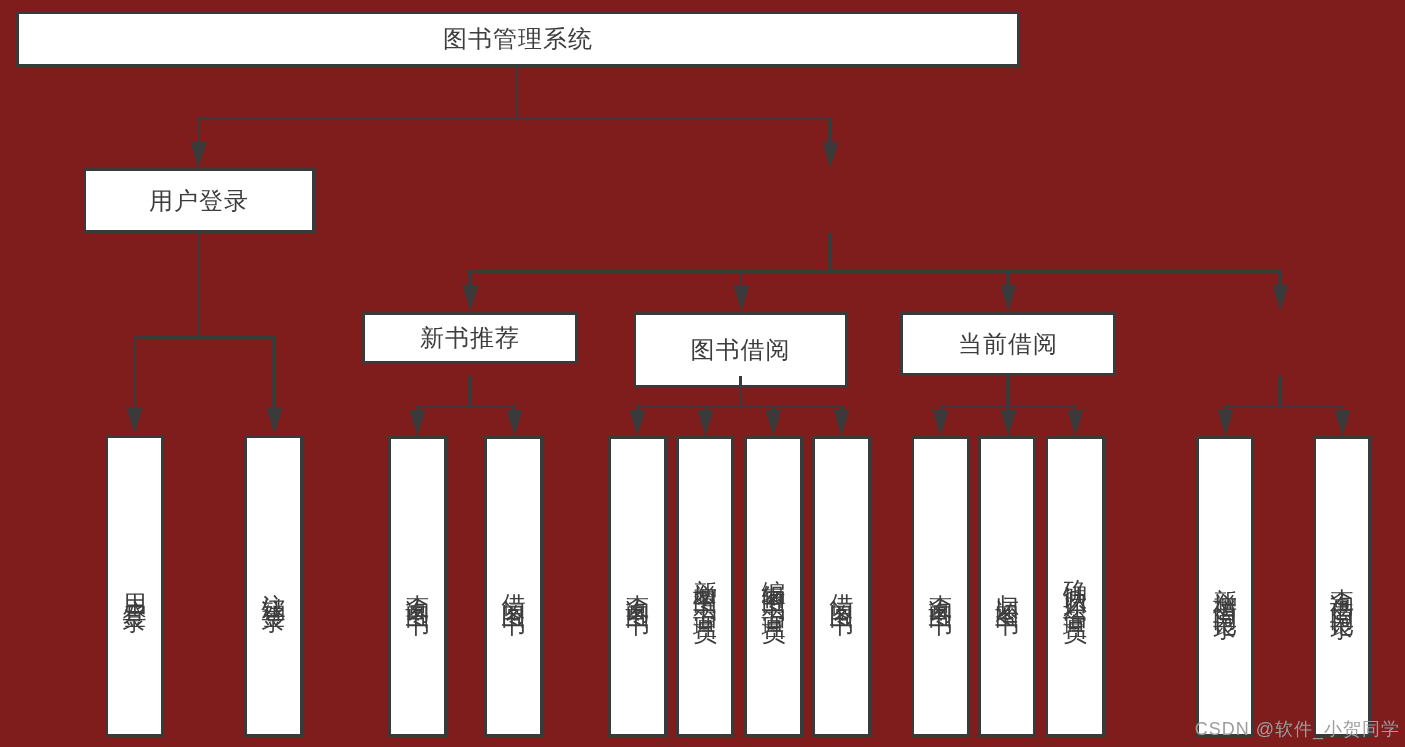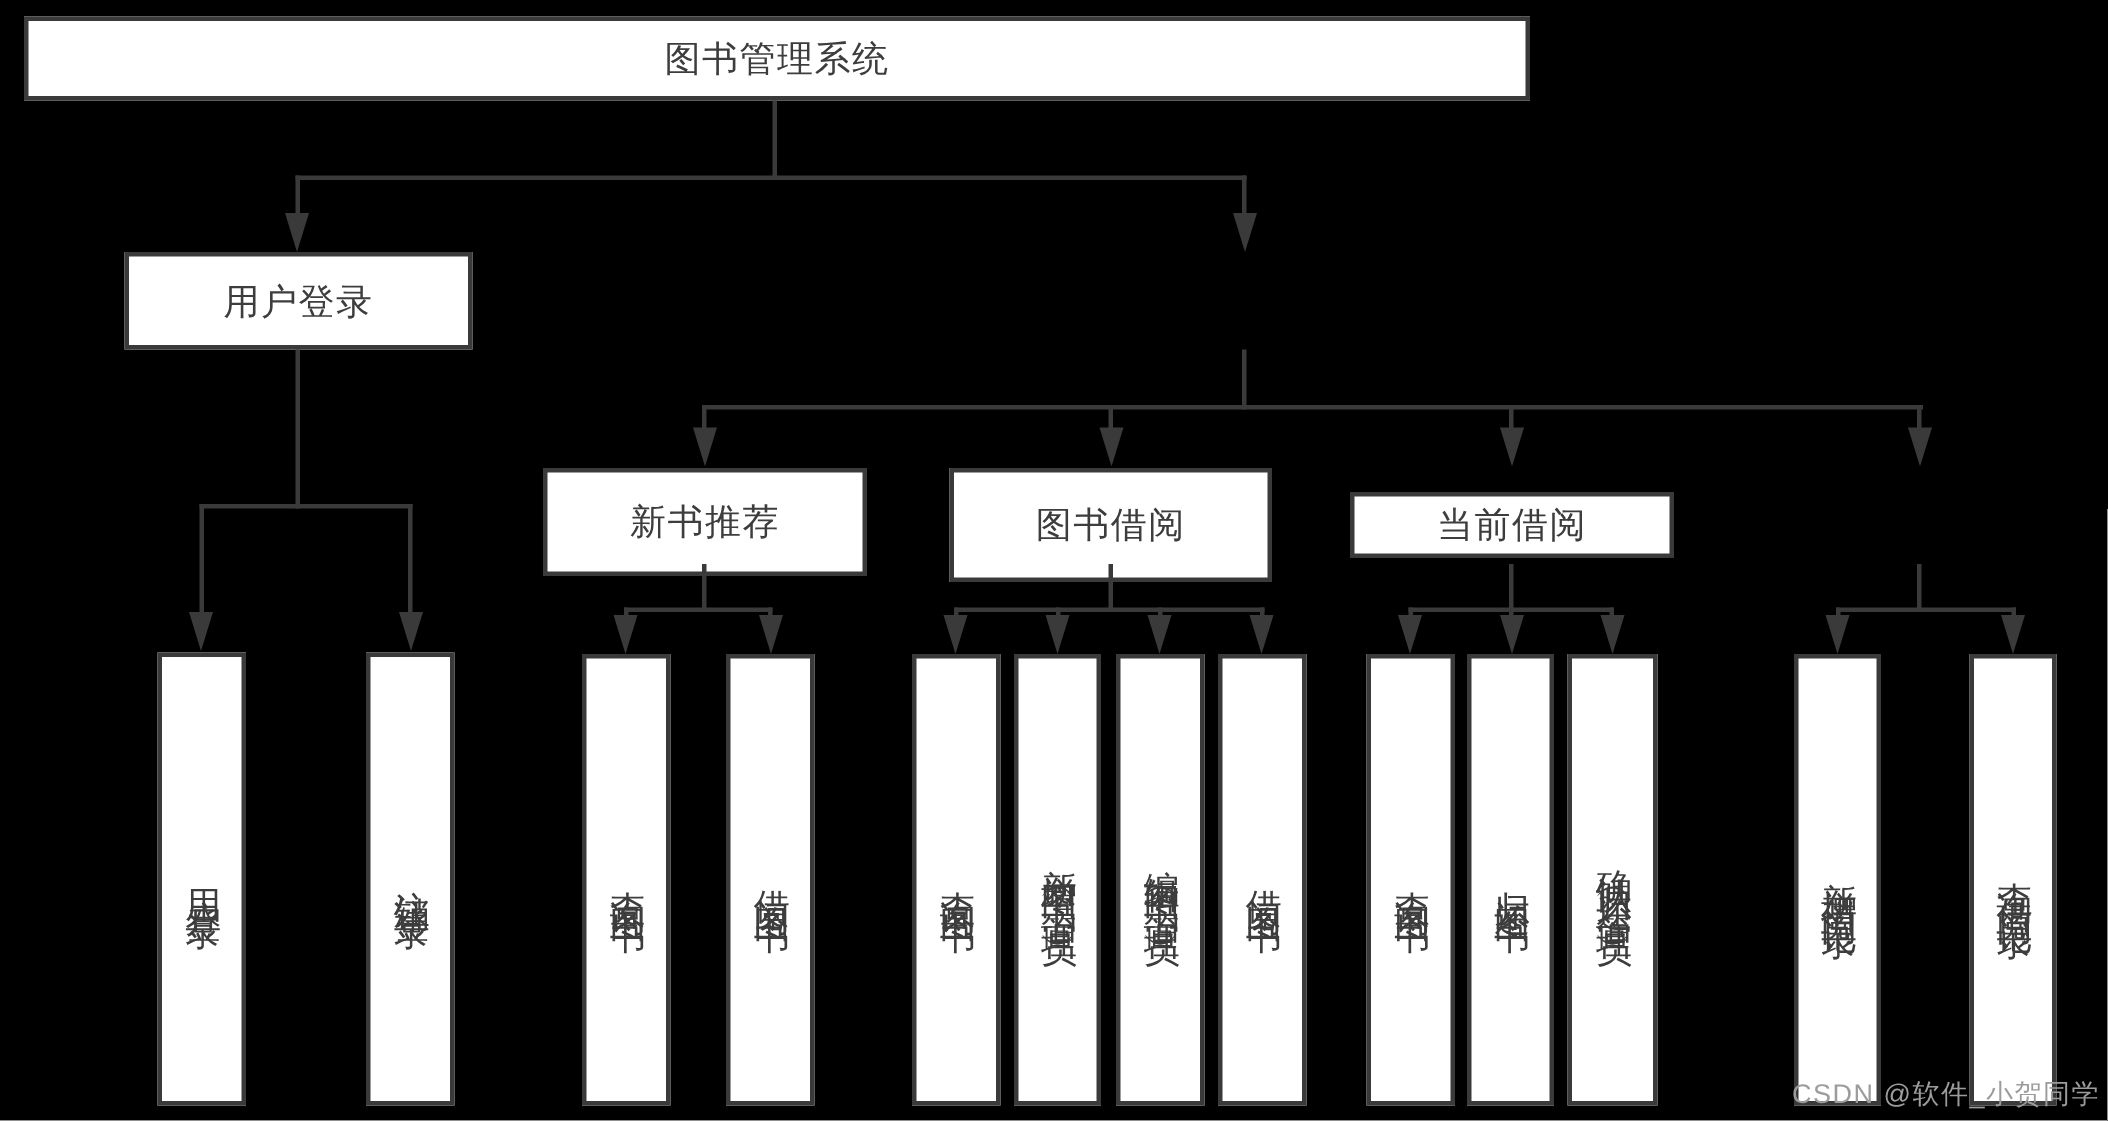--- a/index.html
+++ b/index.html
@@ -1,19 +1,19 @@
 <!DOCTYPE html>
 <html><head>
 <meta charset="utf-8">
 <style>
   html,body{margin:0;padding:0;background:#ffffff;}
   .canvas{
     position:relative;
     width:1405px;height:747px;
-    background:#000000;
+    background:#7f1d1d;
     font-family:"Liberation Sans","DejaVu Sans",sans-serif;
     overflow:hidden;
     text-align:center;
   }
   .box{
     position:absolute;
     box-sizing:border-box;
     border:3px solid #3a3a3a;
     background:#ffffff;
     color:#3d3d3d;
@@ -83,23 +83,23 @@
   <div class="hline" style="left:468px;top:270px;width:814px;"></div>
   <div class="vline" style="left:468px;top:270px;height:21px;"></div>
   <div class="ahead" style="left:462px;top:285px;"></div>
   <div class="vline" style="left:739px;top:270px;height:21px;"></div>
   <div class="ahead" style="left:733px;top:285px;"></div>
   <div class="vline" style="left:1006px;top:270px;height:21px;"></div>
   <div class="ahead" style="left:1000px;top:285px;"></div>
   <div class="vline" style="left:1278px;top:270px;height:21px;"></div>
   <div class="ahead" style="left:1272px;top:285px;"></div>
 
-  <div class="box" style="left:362px;top:312px;width:216px;height:72px;">新书推荐</div>
+  <div class="box" style="left:362px;top:312px;width:216px;height:52px;">新书推荐</div>
   <div class="box" style="left:633px;top:312px;width:215px;height:76px;">图书借阅</div>
-  <div class="box" style="left:900px;top:312px;width:216px;height:44px;margin-top:16px;">当前借阅</div>
+  <div class="box" style="left:900px;top:312px;width:216px;height:64px;">当前借阅</div>
 
   <div class="vline" style="left:468px;top:376px;height:32px;"></div>
   <div class="hline" style="left:416px;top:405px;width:99px;"></div>
   <div class="vline" style="left:416px;top:405px;height:11px;"></div>
   <div class="ahead" style="left:409px;top:410px;"></div>
   <div class="vline" style="left:512px;top:405px;height:11px;"></div>
   <div class="ahead" style="left:506px;top:410px;"></div>
 
   <div class="vline" style="left:739px;top:376px;height:32px;"></div>
   <div class="hline" style="left:636px;top:405px;width:207px;"></div>

